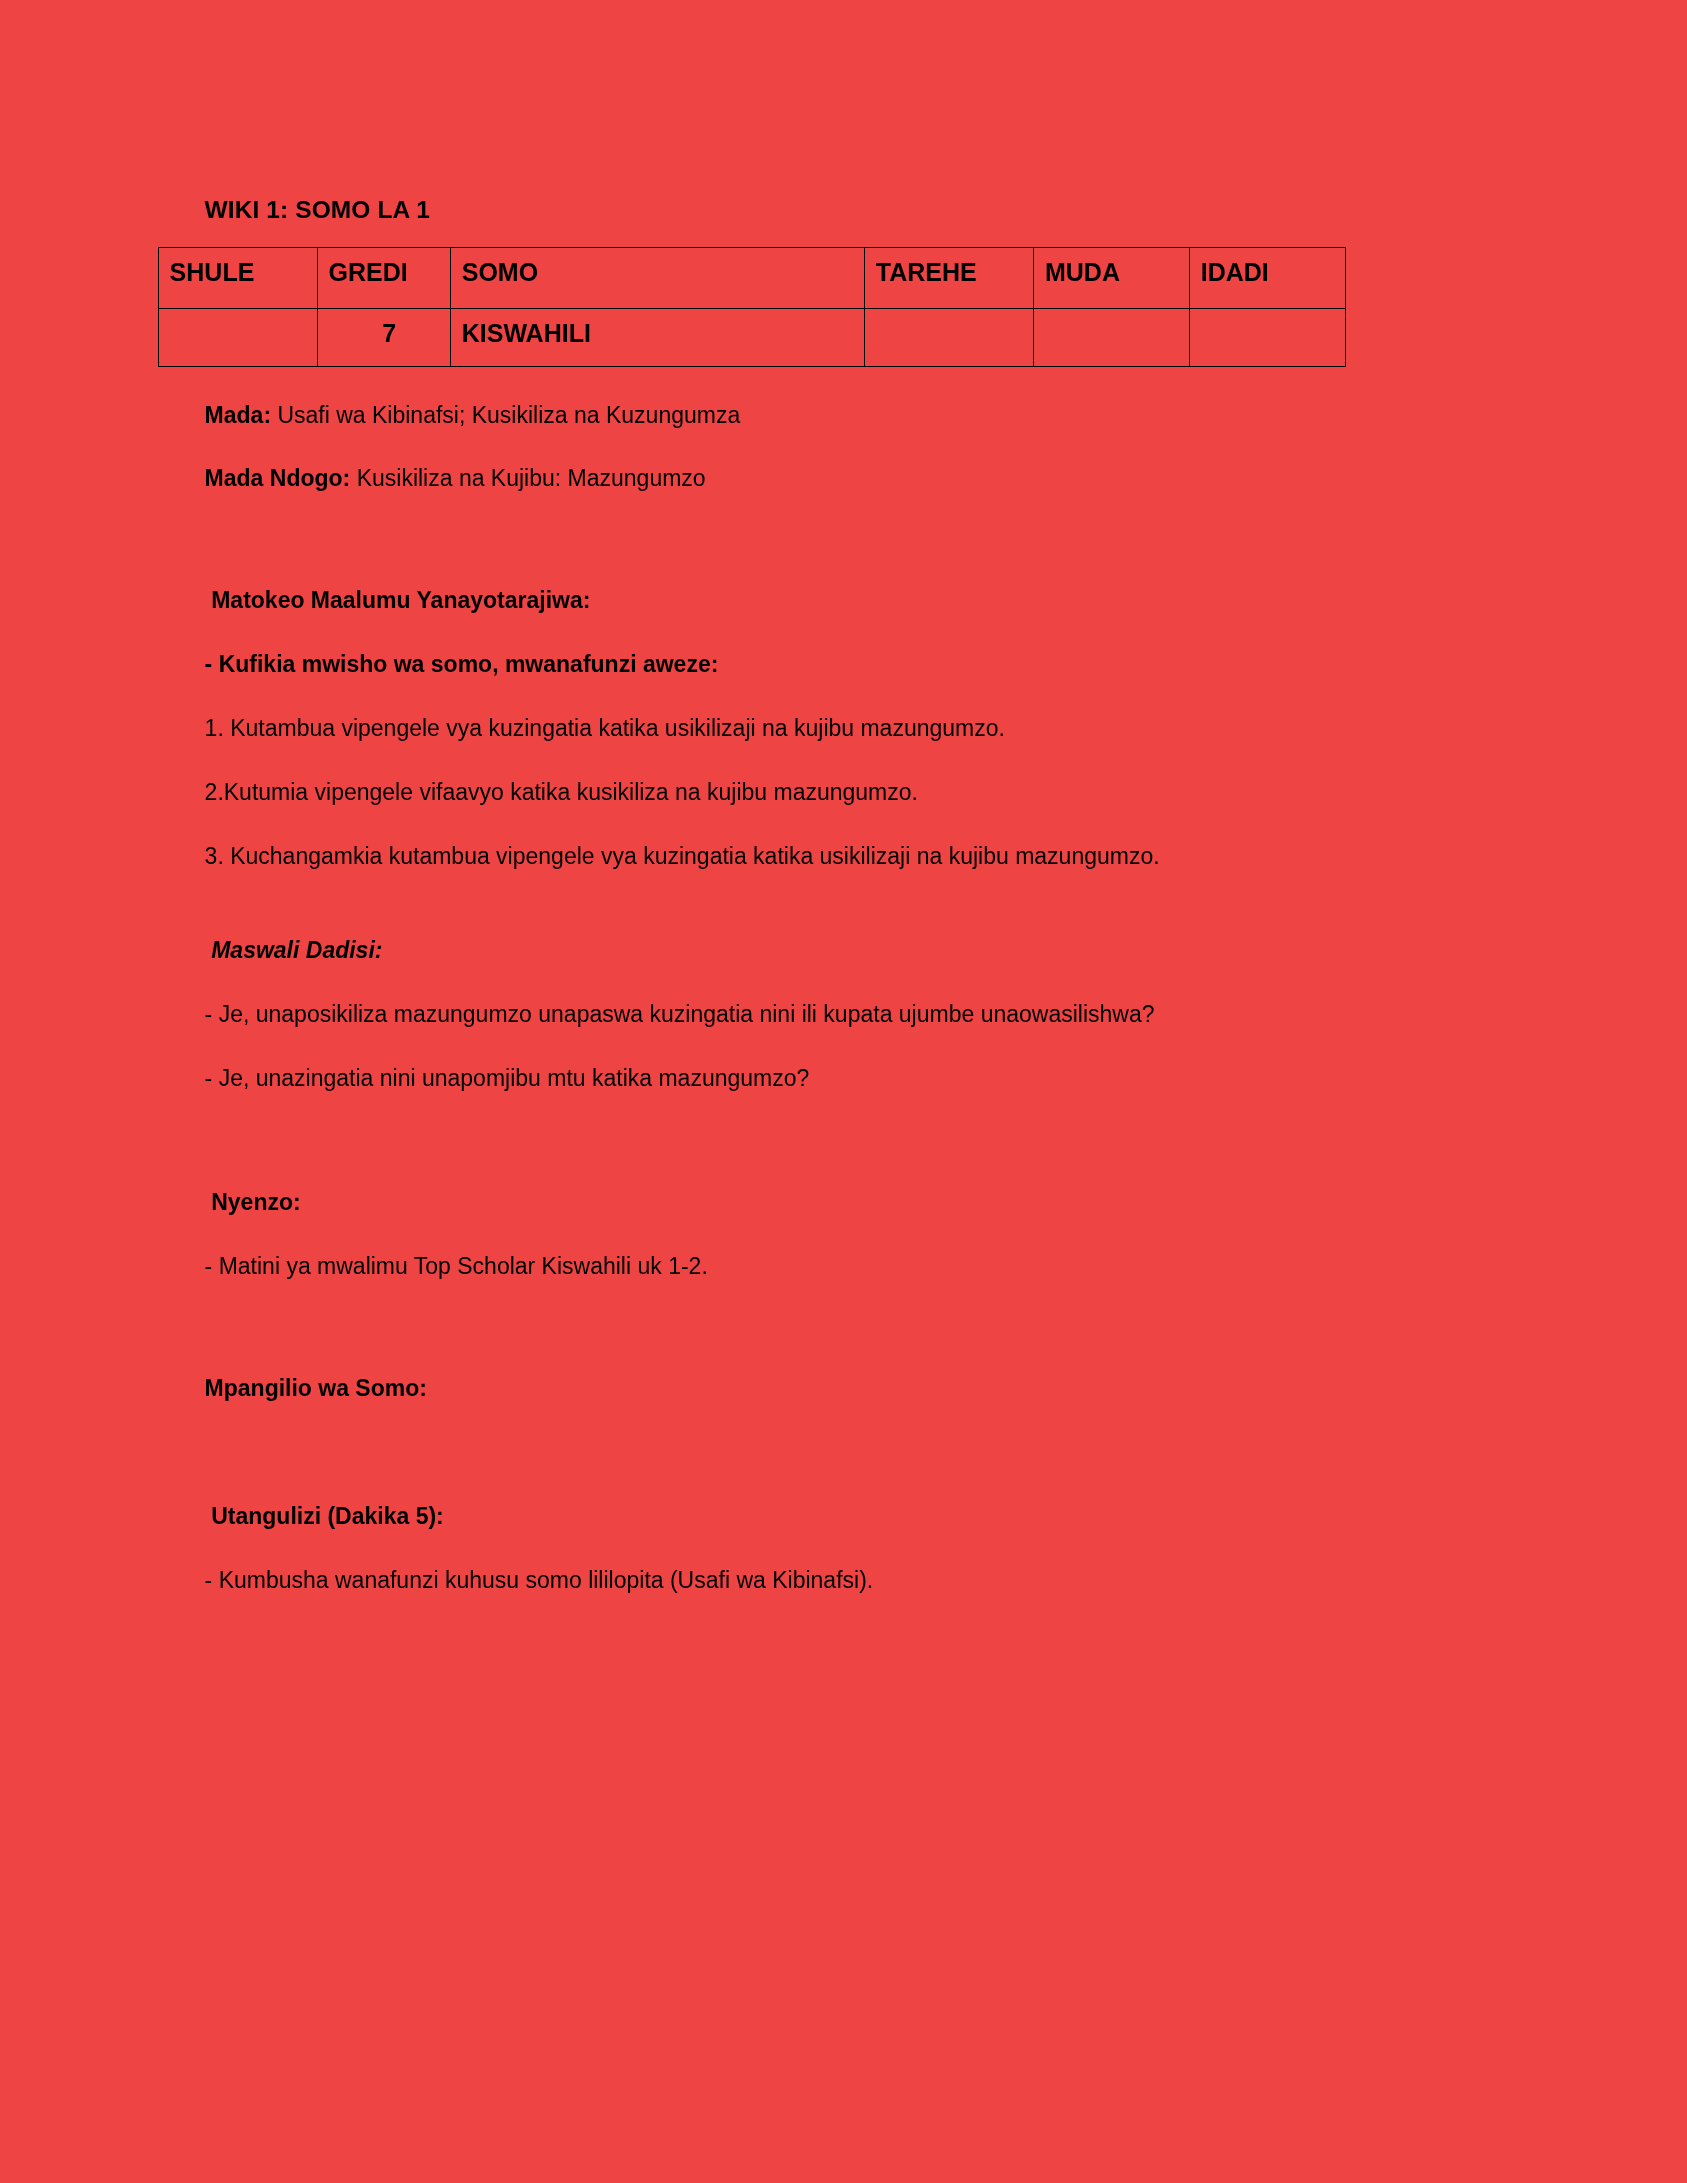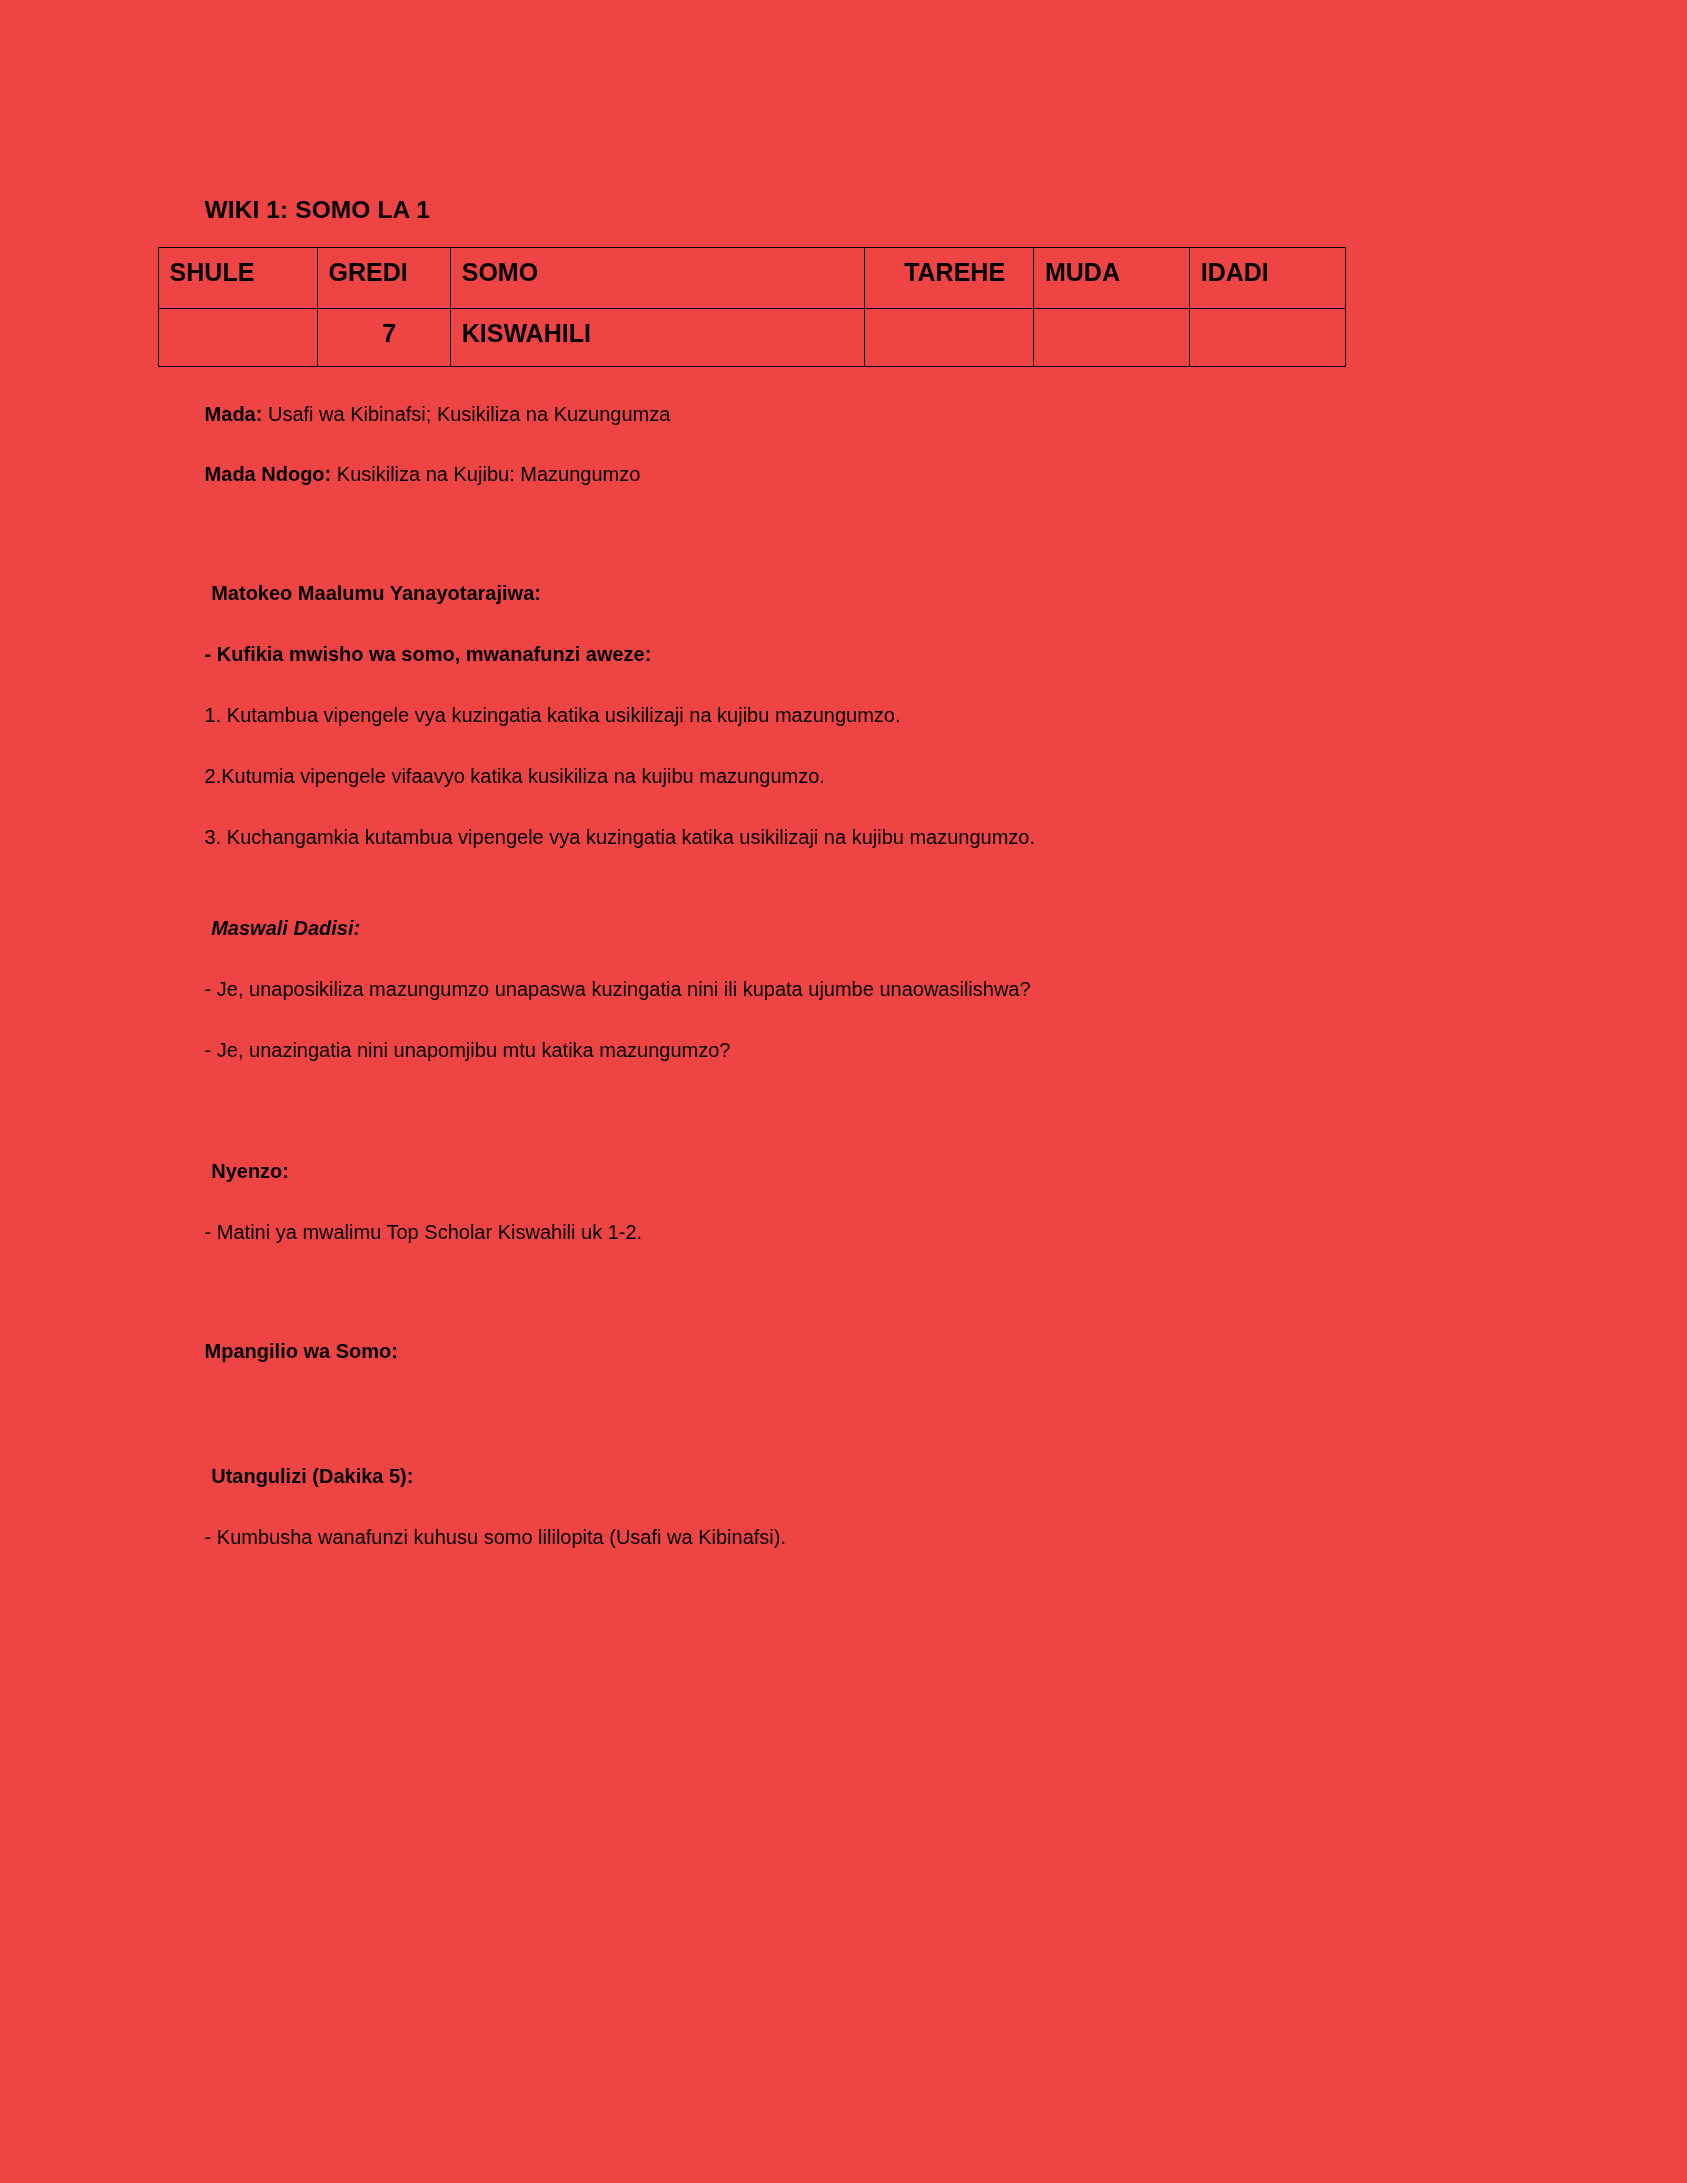--- a/index.html
+++ b/index.html
@@ -52,31 +52,31 @@
     vertical-align: top;
     padding: 12px 0 0 10.6px;
     height: 57px;
     box-sizing: border-box;
   }
   .info-table tr.row-head td { height: 61px; }
   .info-table tr.row-data td { height: 58px; }
   .c-shule  { width: 155px; }
   .c-gredi  { width: 130px; margin-left: 6px; }
   .c-somo   { width: 404px; }
-  .c-tarehe { width: 165px; text-align: center; }
+  .c-tarehe { width: 165px; }
   .c-muda   { width: 152px; }
   .c-idadi  { width: 152px; }
   .cell-center { text-align: center; padding-left: 0; }
   .cell-indent { padding-left: 30px; }
 
   
   .para {
     margin: 0;
     padding: 0;
-    font-size: 20px;
+    font-size: 23px;
     line-height: 1.0;
   }
   .block {
     margin-top: 30px;
   }
   .bold { font-weight: bold; }
   .indent-10 { margin-left: 6.6px; }
   .indent-20 { margin-left: 13.2px; }
 
   .run-bold { font-weight: bold; }

